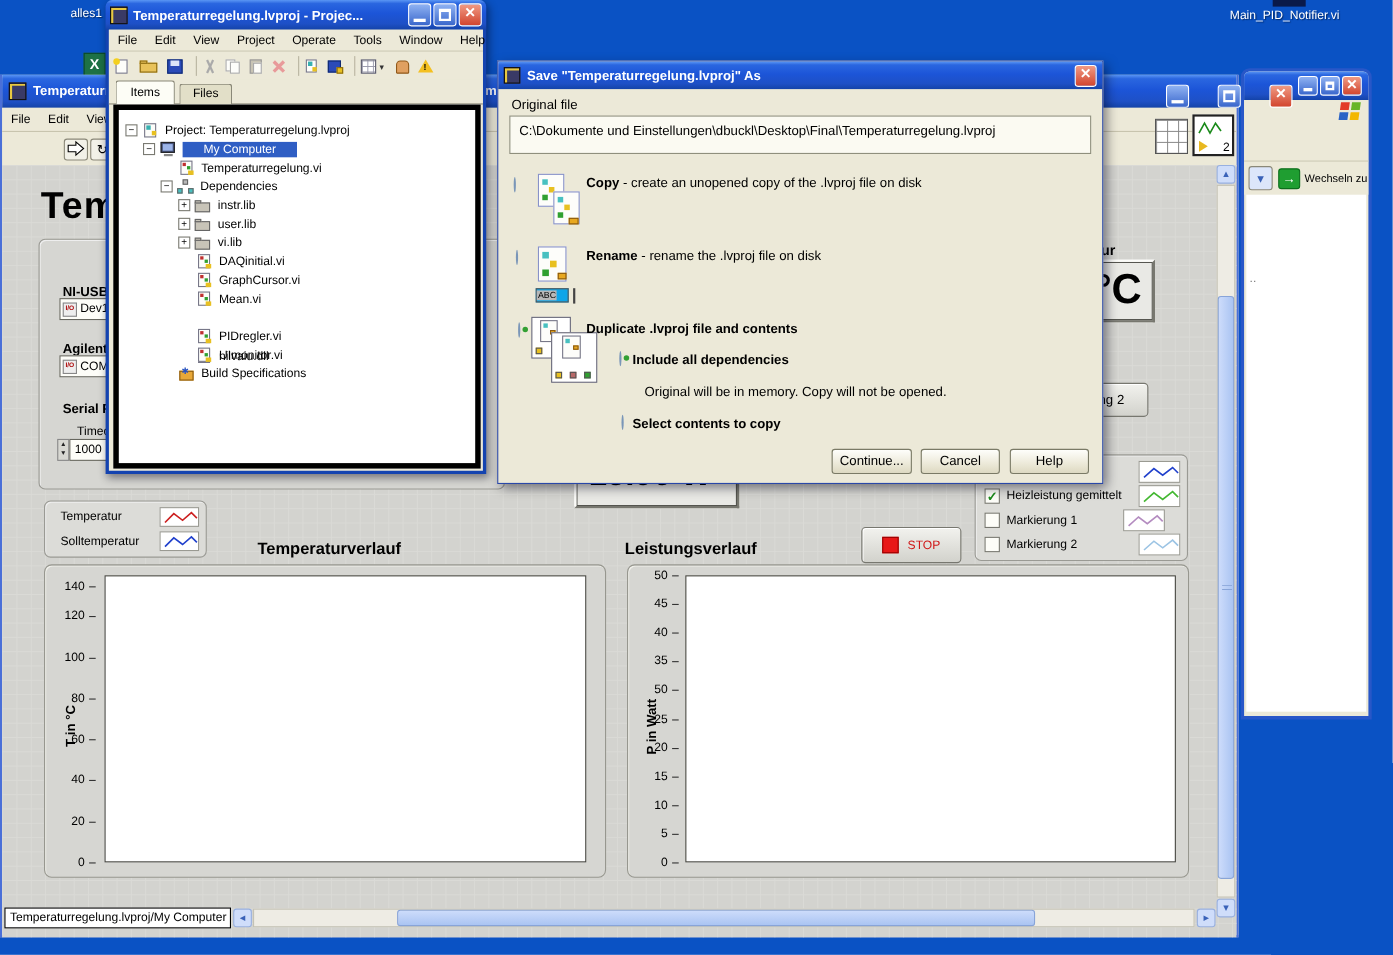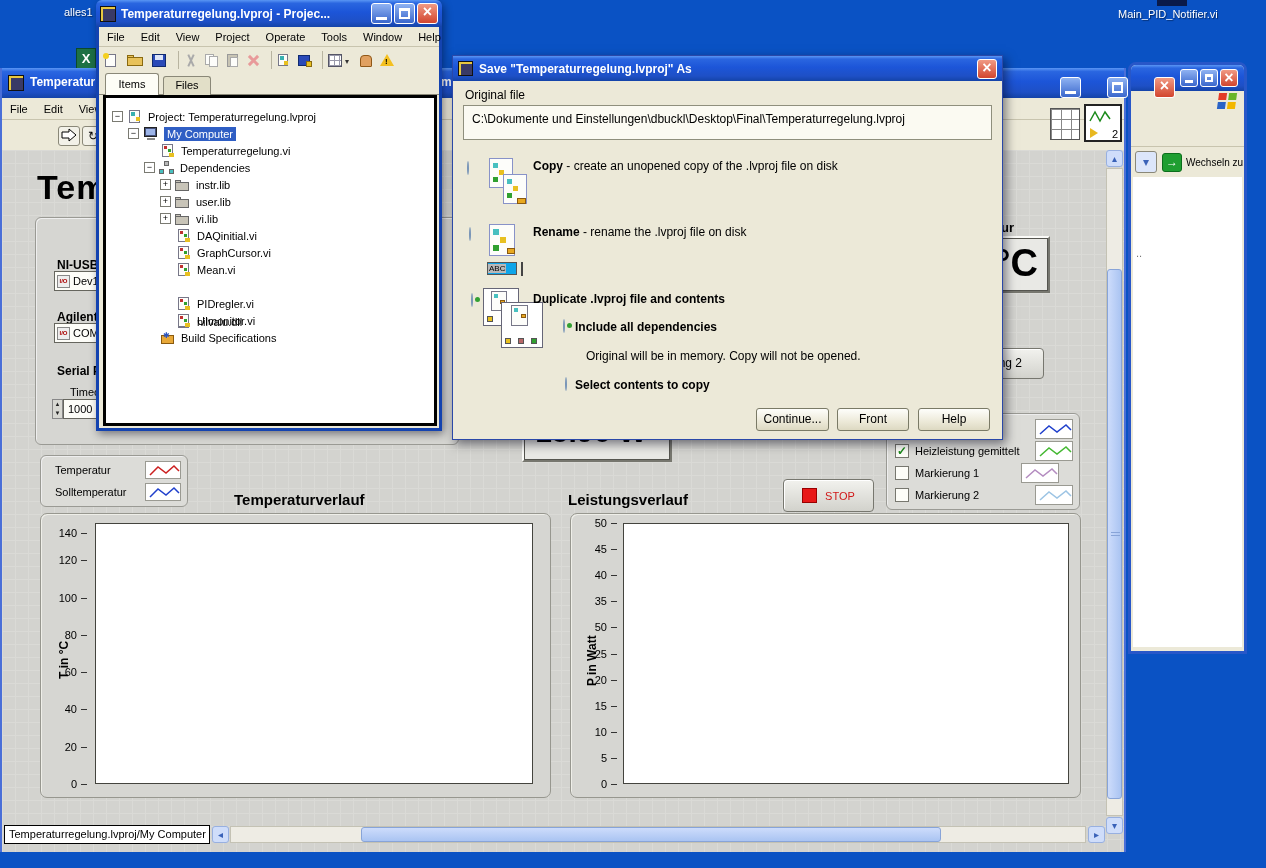--- a/index.html
+++ b/index.html
@@ -40,21 +40,21 @@
   .lv-check { width:14px; height:14px; background:#fdfdf8; border:1px solid #77776f; font-size:12px; line-height:12px; text-align:center; color:#1a8a1a; font-weight:bold; }
   .lv-check.on::before { content:"✓"; }
   .spin { width:11px; height:20px; background:#d8d8d2; border:1px solid #888; display:flex; flex-direction:column; }
   .spin i { flex:1; font-style:normal; font-size:6px; line-height:9px; text-align:center; color:#222; }
 
   
   .trow { position:absolute; height:17px; display:flex; align-items:center; font-size:11px; white-space:nowrap; }
   .exp { width:11px; height:11px; border:1px solid #7a7a72; background:#fff; font-size:9px; line-height:9px; text-align:center; margin-right:4px; flex:none; }
   .exp.minus::before { content:"−"; } .exp.plus::before { content:"+"; }
   .tico { width:16px; height:14px; position:relative; margin-right:5px; flex:none; }
-  .sel-label { background:#2f5ec4; color:#fff; padding:1px 3px; }
+  .sel-label { background:#2f5ec4; color:#fff; padding:1px 19px; }
   .pg { position:absolute; background:#fdfdfa; border:1px solid #778; }
 
   
   .radio { width:13px; height:13px; border-radius:50%; border:1px solid #7a96b8; background:radial-gradient(#fff,#e8eef4); position:relative; }
   .radio.sel::before { content:""; position:absolute; left:3px; top:3px; width:5px; height:5px; border-radius:50%; background:#33a033; }
   .xp-btn2 { background:linear-gradient(#fefefb,#ece9d8 60%,#ddd9c2); border:1px solid #7a7a66; border-radius:3px; font-size:12px; text-align:center; line-height:21px; }
 
   .scroll-btn { background:#cfddfa; border:1px solid #98b0e0; border-radius:3px; color:#3a62b8; text-align:center; font-size:10px; line-height:15px; }
   .scroll-track { background:#eeece4; border:1px solid #c4c2b4; }
   .scroll-thumb { background:linear-gradient(90deg,#cddcfb,#aac4f2); border:1px solid #88a4d8; border-radius:3px; }
@@ -332,21 +332,21 @@
           <span class="a" style="left:1px;top:1px;width:0;height:0;border-left:7px solid transparent;border-right:7px solid transparent;border-bottom:12px solid #f4c020;"></span>
           <span class="a" style="left:6px;top:4px;font-size:8px;font-weight:bold;">!</span>
         </span>
     </div>
 
     <div class="a" style="left:0; top:69px; width:340px; height:23px; background:#ece9d8; border-bottom:1px solid #8a8878;">
       <span class="a" style="left:6px; top:1px; width:54px; height:22px; background:#fdfdf6; border:1px solid #8a8878; border-bottom:none; border-radius:3px 3px 0 0; text-align:center; line-height:20px;">Items</span>
       <span class="a" style="left:64px; top:4px; width:48px; height:19px; background:#e2dfc8; border:1px solid #8a8878; border-bottom:none; border-radius:3px 3px 0 0; text-align:center; line-height:17px;">Files</span>
     </div>
 
-    <div class="a" style="left:4px; top:92px; width:334px; height:331px; background:#fff; border:3px solid #000000; overflow:hidden;">
+    <div class="a" style="left:4px; top:92px; width:334px; height:331px; background:#fff; border:5px solid #000000; overflow:hidden;">
       <div class="trow" style="left:6px; top:10px;">
         <span class="exp minus"></span>
         <span class="tico">
             <span class="pg" style="left:2px;top:0;width:11px;height:13px;"></span>
             <span class="a" style="left:4px;top:2px;width:4px;height:4px;background:#38b0b0;"></span>
             <span class="a" style="left:9px;top:7px;width:4px;height:4px;background:#e8c020;"></span>
           </span>
         <span>Project: Temperaturregelung.lvproj</span>
       </div>
       <div class="trow" style="left:22px; top:27px;">
@@ -521,17 +521,17 @@
 
     <span class="radio sel a" style="left:104px; top:264px;"></span>
     <span class="a" style="left:122px; top:264px; font-size:12px; font-weight:bold;text-align:center;">Include all dependencies</span>
 
     <span class="a" style="left:133px; top:293px; font-size:12px;">Original will be in memory. Copy will not be opened.</span>
 
     <span class="radio a" style="left:104px; top:322px;"></span>
     <span class="a" style="left:122px; top:322px; font-size:12px; font-weight:bold;">Select contents to copy</span>
 
     <span class="xp-btn2 a" style="left:303px; top:352px; width:73px; height:23px;">Continue...</span>
-    <span class="xp-btn2 a" style="left:384px; top:352px; width:72px; height:23px;">Front</span>
+    <span class="xp-btn2 a" style="left:384px; top:352px; width:72px; height:23px;">Cancel</span>
     <span class="xp-btn2 a" style="left:465px; top:352px; width:72px; height:23px;">Help</span>
   </div>
 
 </div>
 
 </body></html>

